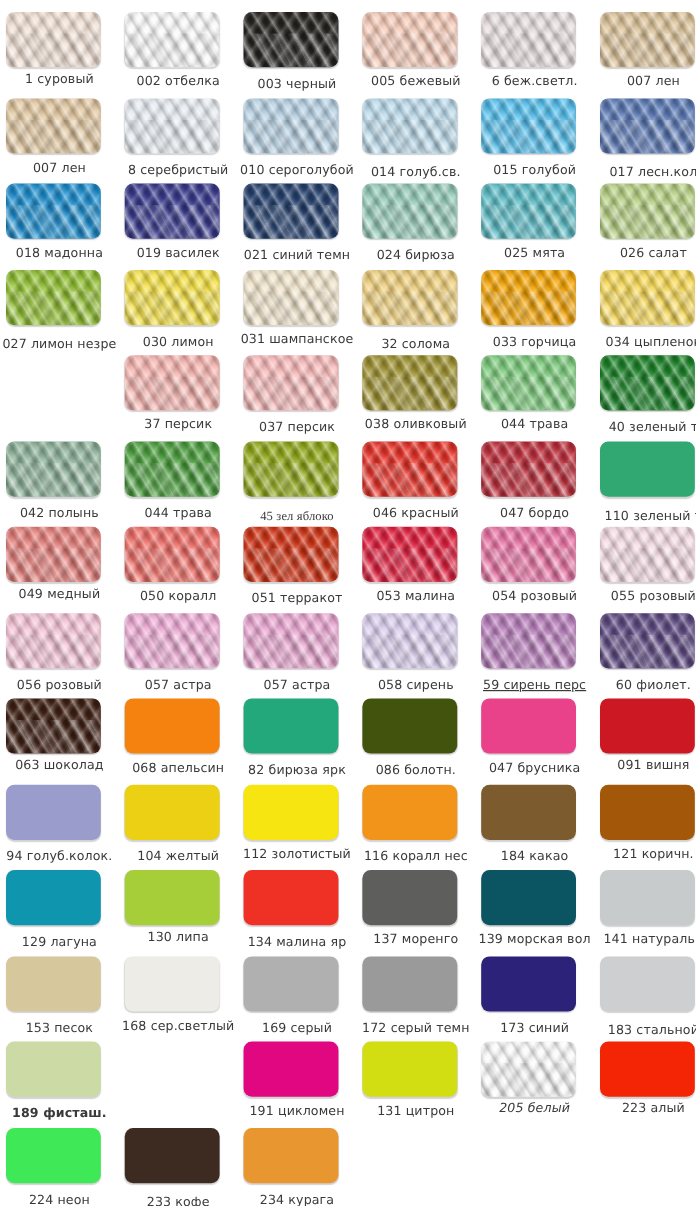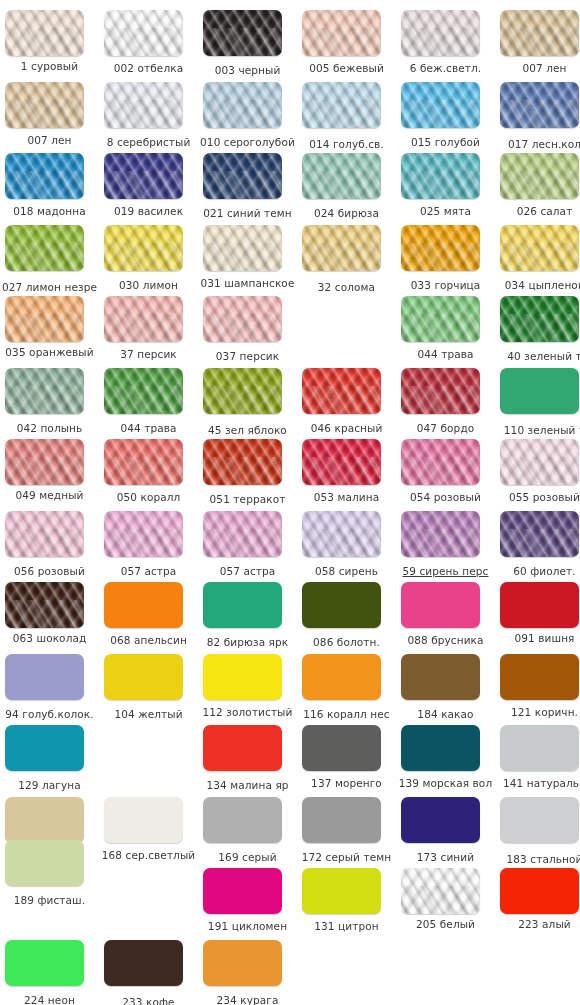--- a/index.html
+++ b/index.html
@@ -177,49 +177,49 @@
       <div class="swatch-label" style="top: 56px; color: rgb(58, 58, 58);">32 солома</div>
     </div>
     <div class="swatch-cell" style="left: 396px; top: 224.5px;">
       <div class="swatch-chip textured" style="background: rgb(245, 166, 8);"></div>
       <div class="swatch-label" style="top: 54px; color: rgb(58, 58, 58);">033 горчица</div>
     </div>
     <div class="swatch-cell" style="left: 495px; top: 224.5px;">
       <div class="swatch-chip textured" style="background: rgb(248, 218, 91);"></div>
       <div class="swatch-label" style="top: 54px; color: rgb(58, 58, 58);">034 цыпленок</div>
     </div>
-    <div class="swatch-cell" style="left: 0px; top: 296px;">
-      <div class="swatch-chip textured" style="background: rgb(251, 181, 120);"></div>
-      <div class="swatch-label" style="top: 50px; color: rgb(58, 58, 58);">035 оранжевый</div>
-    </div>
     <div class="swatch-cell" style="left: 99px; top: 296px;">
       <div class="swatch-chip textured" style="background: rgb(247, 183, 178);"></div>
       <div class="swatch-label" style="top: 52px; color: rgb(58, 58, 58);">37 персик</div>
     </div>
     <div class="swatch-cell" style="left: 198px; top: 296px;">
       <div class="swatch-chip textured" style="background: rgb(249, 188, 188);"></div>
       <div class="swatch-label" style="top: 54px; color: rgb(58, 58, 58);">037 персик</div>
     </div>
+    <div class="swatch-cell" style="left: 297px; top: 296px;">
+      <div class="swatch-chip textured" style="background: rgb(158, 146, 51);"></div>
+      <div class="swatch-label" style="top: 52px; color: rgb(58, 58, 58);">038 оливковый</div>
+    </div>
     <div class="swatch-cell" style="left: 396px; top: 296px;">
       <div class="swatch-chip textured" style="background: rgb(126, 203, 126);"></div>
       <div class="swatch-label" style="top: 52px; color: rgb(58, 58, 58);">044 трава</div>
     </div>
     <div class="swatch-cell" style="left: 495px; top: 296px;">
       <div class="swatch-chip textured" style="background: rgb(29, 130, 41);"></div>
       <div class="swatch-label" style="top: 54px; color: rgb(58, 58, 58);">40 зеленый т</div>
     </div>
     <div class="swatch-cell" style="left: 0px; top: 367.5px;">
       <div class="swatch-chip textured" style="background: rgb(143, 179, 155);"></div>
       <div class="swatch-label" style="top: 54px; color: rgb(58, 58, 58);">042 полынь</div>
     </div>
     <div class="swatch-cell" style="left: 99px; top: 367.5px;">
       <div class="swatch-chip textured" style="background: rgb(77, 158, 64);"></div>
       <div class="swatch-label" style="top: 54px; color: rgb(58, 58, 58);">044 трава</div>
     </div>
-    <div class="swatch-cell" style="left: 198px; top: 367.5px;">
+    <div class="swatch-cell" style="left: 198px; top: 367.5px; font-family: Liberation Serif, serif;">
       <div class="swatch-chip textured" style="background: rgb(145, 168, 26);"></div>
       <div class="swatch-label" style="top: 56px; color: rgb(58, 58, 58);">45 зел яблоко</div>
     </div>
     <div class="swatch-cell" style="left: 297px; top: 367.5px;">
       <div class="swatch-chip textured" style="background: rgb(230, 51, 41);"></div>
       <div class="swatch-label" style="top: 54px; color: rgb(58, 58, 58);">046 красный</div>
     </div>
     <div class="swatch-cell" style="left: 396px; top: 367.5px;">
       <div class="swatch-chip textured" style="background: rgb(189, 47, 60);"></div>
       <div class="swatch-label" style="top: 54px; color: rgb(58, 58, 58);">047 бордо</div>
@@ -287,21 +287,21 @@
     <div class="swatch-cell" style="left: 198px; top: 582px;">
       <div class="swatch-chip flat" style="background: rgb(34, 168, 122);"></div>
       <div class="swatch-label" style="top: 54px; color: rgb(58, 58, 58);">82 бирюза ярк</div>
     </div>
     <div class="swatch-cell" style="left: 297px; top: 582px;">
       <div class="swatch-chip flat" style="background: rgb(66, 83, 13);"></div>
       <div class="swatch-label" style="top: 54px; color: rgb(58, 58, 58);">086 болотн.</div>
     </div>
     <div class="swatch-cell" style="left: 396px; top: 582px;">
       <div class="swatch-chip flat" style="background: rgb(233, 65, 138);"></div>
-      <div class="swatch-label" style="top: 52px; color: rgb(58, 58, 58);">088 брусника</div>
+      <div class="swatch-label" style="top: 52px; color: rgb(58, 58, 58);">047 брусника</div>
     </div>
     <div class="swatch-cell" style="left: 495px; top: 582px;">
       <div class="swatch-chip flat" style="background: rgb(204, 24, 34);"></div>
       <div class="swatch-label" style="top: 50px; color: rgb(58, 58, 58);">091 вишня</div>
     </div>
     <div class="swatch-cell" style="left: 0px; top: 653.5px;">
       <div class="swatch-chip flat" style="background: rgb(154, 156, 203);"></div>
       <div class="swatch-label" style="top: 54px; color: rgb(58, 58, 58);">94 голуб.колок.</div>
     </div>
     <div class="swatch-cell" style="left: 99px; top: 653.5px;">
@@ -321,20 +321,24 @@
       <div class="swatch-label" style="top: 54px; color: rgb(58, 58, 58);">184 какао</div>
     </div>
     <div class="swatch-cell" style="left: 495px; top: 653.5px;">
       <div class="swatch-chip flat" style="background: rgb(162, 87, 9);"></div>
       <div class="swatch-label" style="top: 52px; color: rgb(58, 58, 58);">121 коричн.</div>
     </div>
     <div class="swatch-cell" style="left: 0px; top: 725px;">
       <div class="swatch-chip flat" style="background: rgb(15, 150, 174);"></div>
       <div class="swatch-label" style="top: 54px; color: rgb(58, 58, 58);">129 лагуна</div>
     </div>
+    <div class="swatch-cell" style="left: 99px; top: 725px;">
+      <div class="swatch-chip flat" style="background: rgb(166, 206, 57);"></div>
+      <div class="swatch-label" style="top: 50px; color: rgb(58, 58, 58);">130 липа</div>
+    </div>
     <div class="swatch-cell" style="left: 198px; top: 725px;">
       <div class="swatch-chip flat" style="background: rgb(238, 49, 36);"></div>
       <div class="swatch-label" style="top: 54px; color: rgb(58, 58, 58);">134 малина яр</div>
     </div>
     <div class="swatch-cell" style="left: 297px; top: 725px;">
       <div class="swatch-chip flat" style="background: rgb(94, 94, 93);"></div>
       <div class="swatch-label" style="top: 52px; color: rgb(58, 58, 58);">137 моренго</div>
     </div>
     <div class="swatch-cell" style="left: 396px; top: 725px;">
       <div class="swatch-chip flat" style="background: rgb(11, 84, 98);"></div>
@@ -361,35 +365,35 @@
       <div class="swatch-label" style="top: 54px; color: rgb(58, 58, 58);">172 серый темн</div>
     </div>
     <div class="swatch-cell" style="left: 396px; top: 796.5px;">
       <div class="swatch-chip flat" style="background: rgb(45, 34, 121);"></div>
       <div class="swatch-label" style="top: 54px; color: rgb(58, 58, 58);">173 синий</div>
     </div>
     <div class="swatch-cell" style="left: 495px; top: 796.5px;">
       <div class="swatch-chip flat" style="background: rgb(205, 207, 208);"></div>
       <div class="swatch-label" style="top: 56px; color: rgb(58, 58, 58);">183 стальной</div>
     </div>
-    <div class="swatch-cell" style="left: 0px; top: 840px;">
+    <div class="swatch-cell" style="left: 0px; top: 868px; font-weight: bold;">
       <div class="swatch-chip flat" style="background: rgb(204, 219, 166);"></div>
       <div class="swatch-label" style="top: 54px; color: rgb(58, 58, 58);">189 фисташ.</div>
     </div>
     <div class="swatch-cell" style="left: 198px; top: 868px;">
       <div class="swatch-chip flat" style="background: rgb(224, 7, 128);"></div>
       <div class="swatch-label" style="top: 52px; color: rgb(58, 58, 58);">191 цикломен</div>
     </div>
     <div class="swatch-cell" style="left: 297px; top: 868px;">
       <div class="swatch-chip flat" style="background: rgb(210, 222, 17);"></div>
       <div class="swatch-label" style="top: 52px; color: rgb(58, 58, 58);">131 цитрон</div>
     </div>
     <div class="swatch-cell" style="left: 396px; top: 868px;">
       <div class="swatch-chip textured" style="background: rgb(251, 251, 251);"></div>
-      <div class="swatch-label" style="top: 50px; color: rgb(58, 58, 58);">205 белый</div>
+      <div class="swatch-label" style="top: 50px; color: rgb(58, 58, 58); font-style: italic;">205 белый</div>
     </div>
     <div class="swatch-cell" style="left: 495px; top: 868px;">
       <div class="swatch-chip flat" style="background: rgb(243, 37, 4);"></div>
       <div class="swatch-label" style="top: 50px; color: rgb(58, 58, 58);">223 алый</div>
     </div>
     <div class="swatch-cell" style="left: 0px; top: 939.5px;">
       <div class="swatch-chip flat" style="background: rgb(63, 232, 87);"></div>
       <div class="swatch-label" style="top: 54px; color: rgb(58, 58, 58);">224 неон</div>
     </div>
     <div class="swatch-cell" style="left: 99px; top: 939.5px;">

